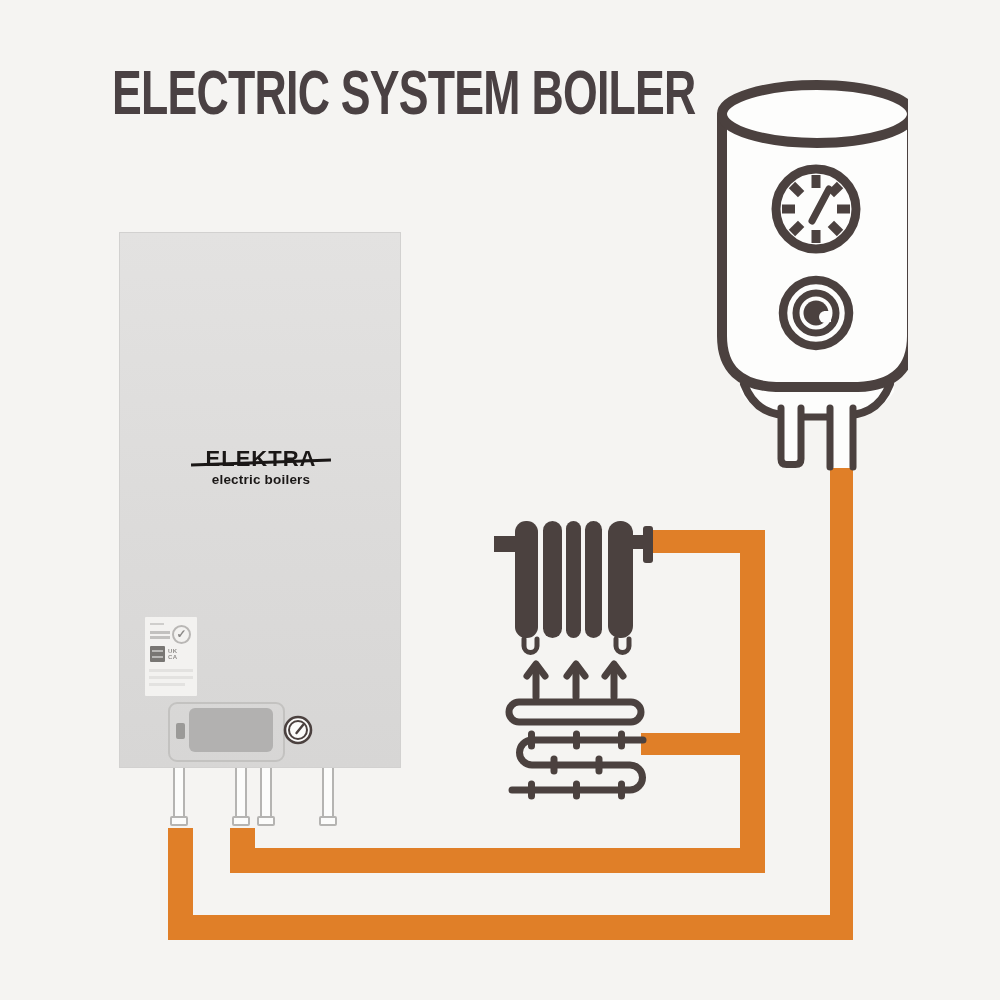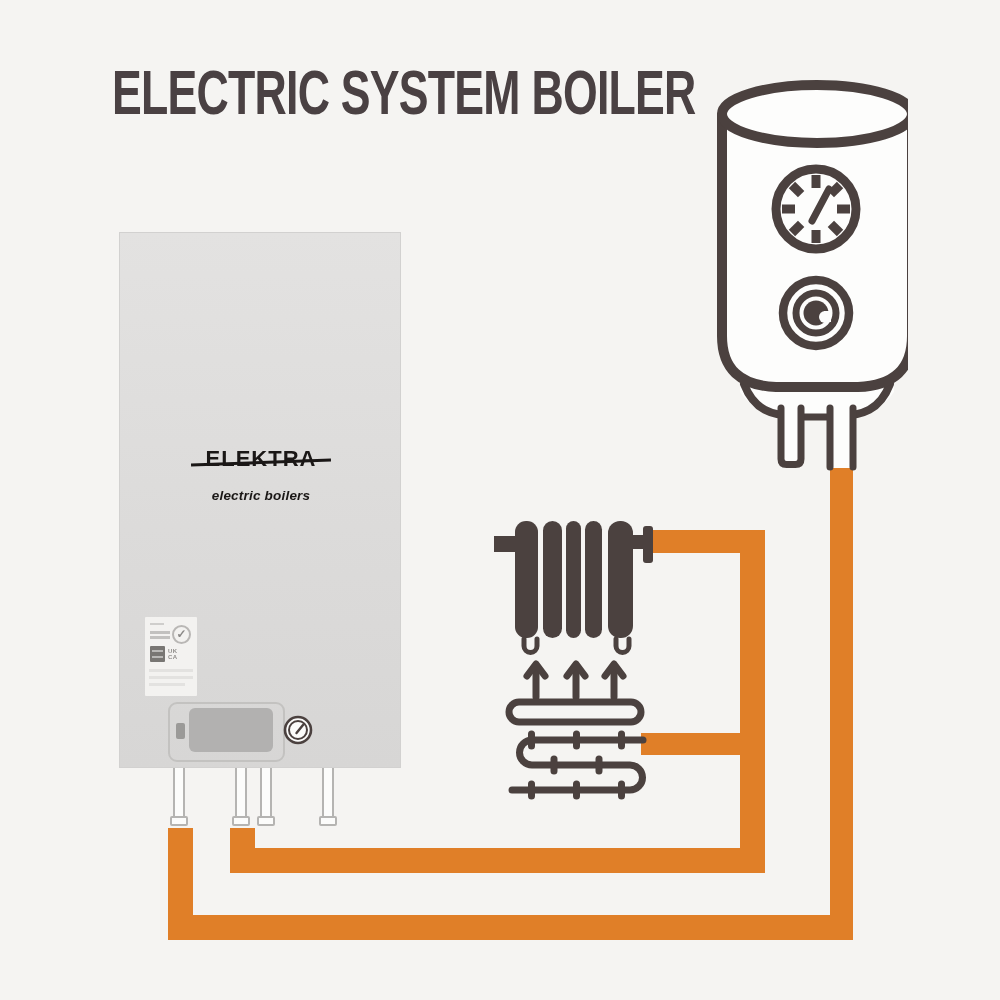--- a/index.html
+++ b/index.html
@@ -15,21 +15,21 @@
   }
   
   .boiler{
     position:absolute;left:119px;top:232px;width:282px;height:536px;
     background:linear-gradient(180deg,#e3e2e1 0%,#dcdbda 55%,#d7d6d5 100%);
     box-shadow:inset 0 0 0 1px #d2d1d0;
   }
   .logo{position:absolute;left:77px;top:216px;width:130px;text-align:center;color:#1a1716;}
   .logo .brand{font-size:22px;font-weight:800;letter-spacing:1px;line-height:1;}
   .logo .strike{position:absolute;left:-5px;top:13px;width:140px;height:3px;background:#1a1716;transform:rotate(-2deg);}
-  .logo .tag{font-size:13.5px;font-weight:700;margin-top:18px;letter-spacing:0.2px;font-style:italic;}
+  .logo .tag{font-size:13.5px;font-weight:700;margin-top:2px;letter-spacing:0.2px;}
   
   .cert{position:absolute;left:26px;top:385px;width:52px;height:79px;background:#f3f2f0;border-radius:1px;}
   .cert .tl{position:absolute;left:5px;top:6px;width:14px;height:2px;background:#cfcecc;}
   .cert .tl2{position:absolute;left:5px;top:14px;width:20px;height:3px;background:#c2c1bf;}
   .cert .tl3{position:absolute;left:5px;top:19px;width:20px;height:3px;background:#c2c1bf;}
   .cert .chk{
     position:absolute;right:6px;top:8px;width:15px;height:15px;border:2px solid #b9b7b5;border-radius:50%;
     color:#8a8886;font-size:12px;line-height:15px;text-align:center;font-weight:700;
   }
   .cert .sq{position:absolute;left:5px;top:29px;width:15px;height:16px;background:#787673;border-radius:1px;}

